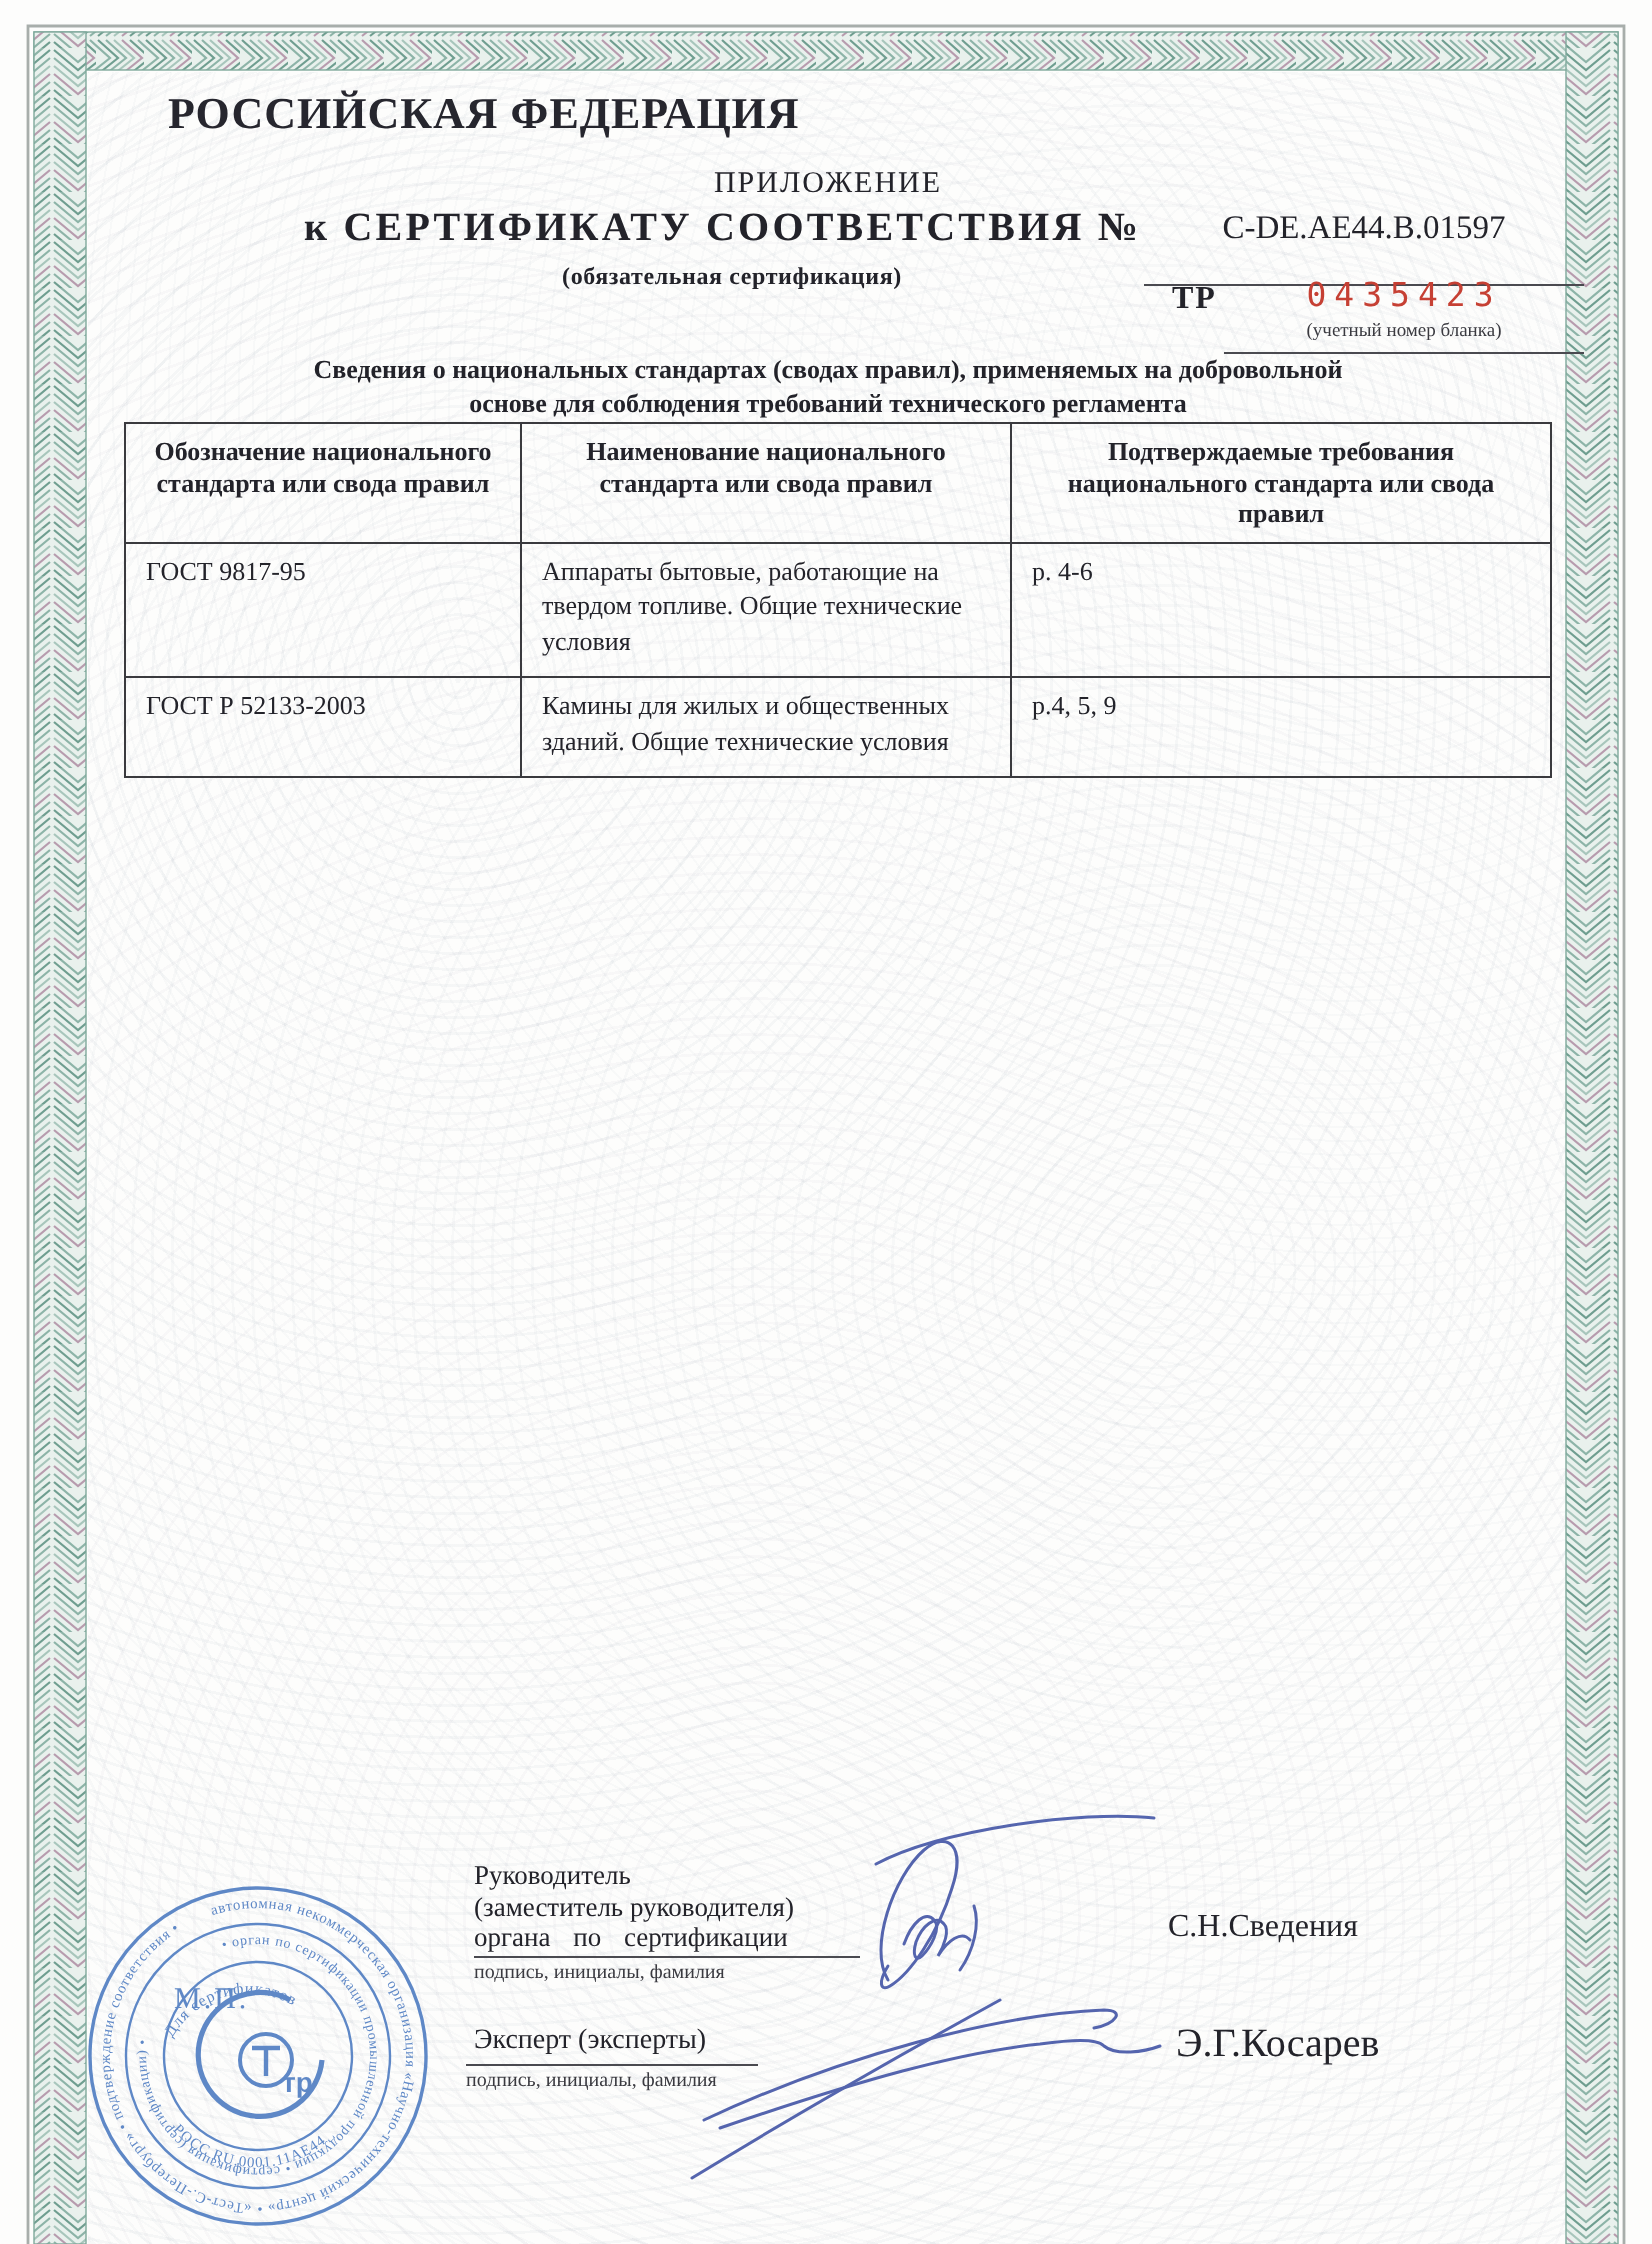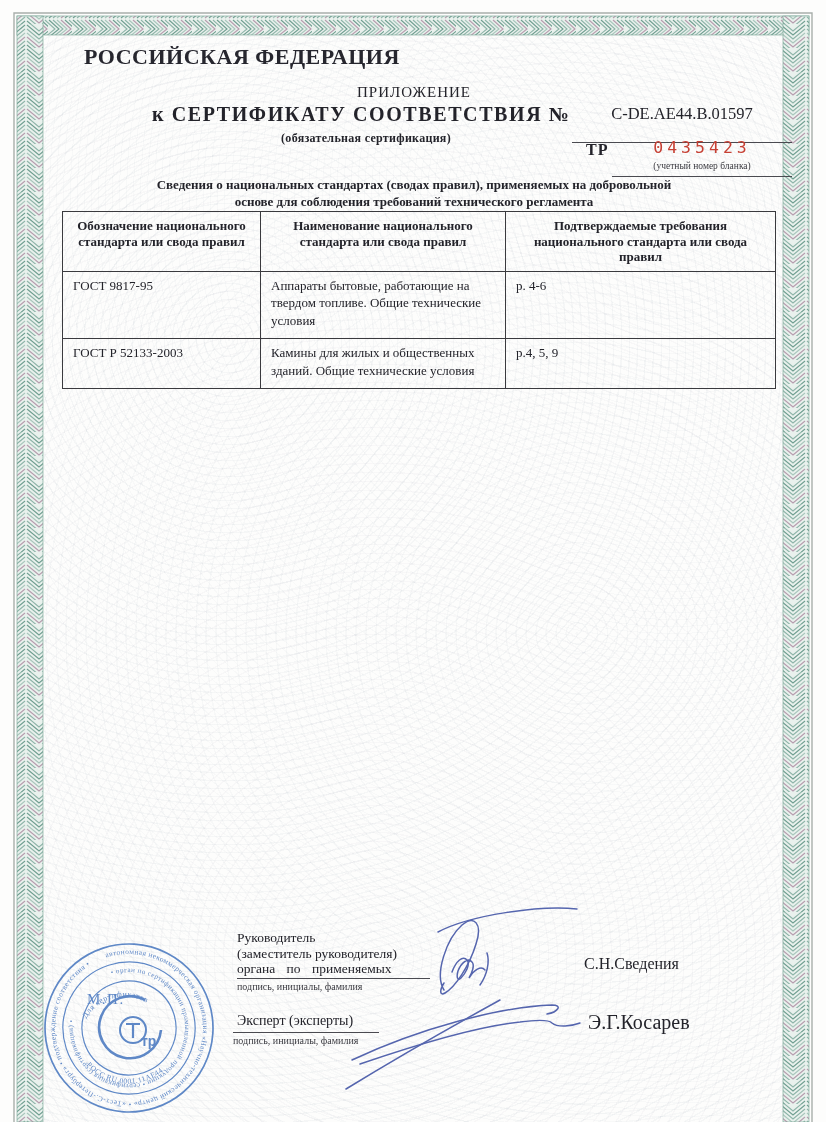--- a/index.html
+++ b/index.html
@@ -162,21 +162,21 @@
         <td>ГОСТ Р 52133-2003</td>
         <td>Камины для жилых и общественных зданий. Общие технические условия</td>
         <td>р.4, 5, 9</td>
       </tr>
     </tbody>
   </table>
 
   <div class="abs sig-role1">
     <div>Руководитель</div>
     <div>(заместитель руководителя)</div>
-    <div class="spread">органа по применяемых</div>
+    <div class="spread">органа по сертификации</div>
   </div>
   <div class="abs sig-line1"></div>
   <div class="abs sig-caption1">подпись, инициалы, фамилия</div>
   <div class="abs sig-name1">С.Н.Сведения</div>
 
   <div class="abs sig-role2">Эксперт (эксперты)</div>
   <div class="abs sig-line2"></div>
   <div class="abs sig-caption2">подпись, инициалы, фамилия</div>
   <div class="abs sig-name2">Э.Г.Косарев</div>
 

